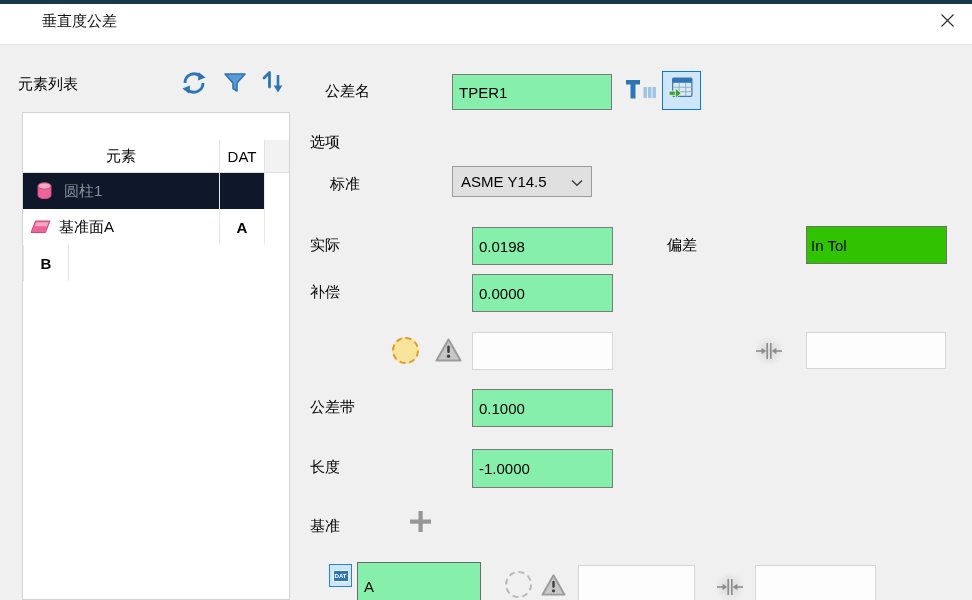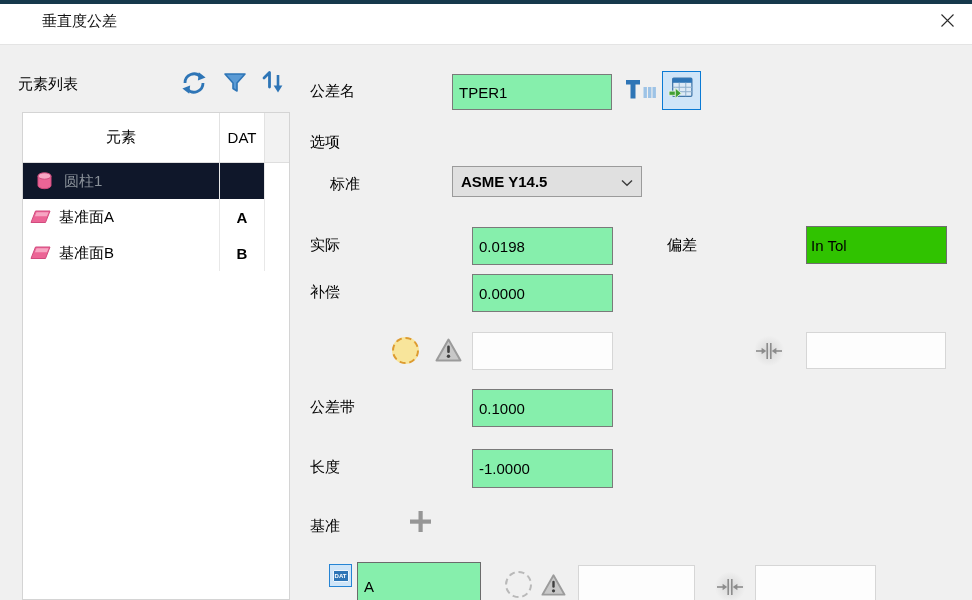--- a/index.html
+++ b/index.html
@@ -19,44 +19,44 @@
   .close-btn { right:10px; top:8px; width:30px; height:28px; display:flex; align-items:center; justify-content:center; cursor:pointer; }
 
   
   .list-title { left:18px; top:75px; font-size:15px; }
   .tool-btn { display:flex; align-items:center; justify-content:center; cursor:pointer; }
   .btn-refresh { left:180px; top:71px; width:28px; height:28px; }
   .btn-filter  { left:222px; top:72px; width:26px; height:26px; }
   .btn-sort    { left:259px; top:70px; width:28px; height:30px; }
 
   .el-table { left:22px; top:112px; width:268px; height:488px; background:#fff; border:1px solid #d4d4d4; }
-  .el-header { display:flex; height:50px; border-bottom:1px solid #dedede; font-size:15px; }
+  .el-header { display:flex; height:33px; border-bottom:1px solid #dedede; font-size:15px;margin-top:27px; }
   .el-header .hc { display:flex; align-items:center; justify-content:center; }
   .hc-element { width:196px; }
   .hc-dat { width:45px; border-left:1px solid #e2e2e2; }
   .hc-rest { width:25px; border-left:1px solid #e2e2e2; background:#f2f2f2; }
   .el-row { display:flex; height:36px; font-size:15px; }
   .el-row .cell-el { width:196px; display:flex; align-items:center; padding-left:7px; }
   .el-row .cell-dat { width:45px; display:flex; align-items:center; justify-content:center; font-weight:700; border-left:1px solid #e8e8e8; }
   .el-row .cell-rest { width:25px; border-left:1px solid #e8e8e8; }
   .el-row.selected .cell-el, .el-row.selected .cell-dat { background:#0f172a;padding-left:12px; }
   .el-row.selected .row-label { color:#8a9199; }
   .row-icon { width:21px; height:20px; margin-right:8px; display:flex; align-items:center; }
 
   
   .flabel { font-size:15px; color:#000; }
   .input {
     border:1px solid #7a7a7a; background:#86efac; font-size:15px;
     padding:0 6px; font-family:inherit; outline:none;
   }
   .input.dis { border:1px solid #d6d6d6; background:#fdfdfd; }
   .dropdown {
-    left:452px; top:166px; width:190px; height:31px;
+    left:452px; top:166px; width:140px; height:31px;
     background:#e0e0e0; border:1px solid #9b9b9b;
-    display:flex; align-items:center; padding:0 8px; font-size:15px; cursor:pointer;font-weight:bold;
+    display:flex; align-items:center; padding:0 8px; font-size:15px; cursor:pointer;
   }
   .dropdown .chev { margin-left:auto; }
   .intol {
     left:806px; top:226px; width:141px; height:38px;
     background:#30c300; border:1px solid #6f6f6f;
     font-size:15px; display:flex; align-items:center; padding-left:4px; color:#000;
   }
   .icon-btn { display:flex; align-items:center; justify-content:center; cursor:pointer; }
   .export-btn {
     left:662px; top:71px; width:39px; height:39px;
@@ -150,35 +150,26 @@
           <polygon points="6.5,3.2 18.6,3.2 16.9,7.2 4.9,7.2" fill="#f7a6c3"></polygon>
         </svg>
       </span>
       <span class="row-label">基准面A</span>
     </div>
     <div class="cell-dat">A</div>
     <div class="cell-rest"></div>
   </div>
 
   <div class="el-row">
-    <div class="cell-el">
-      <span class="row-icon">
-        <svg width="21" height="16" viewBox="0 0 21 16">
-          <polygon points="5.5,2 20,2 15.5,13.5 1,13.5" fill="#ec6596" stroke="#d14b7e" stroke-width="1"></polygon>
-          <polygon points="6.5,3.2 18.6,3.2 16.9,7.2 4.9,7.2" fill="#f7a6c3"></polygon>
-        </svg>
-      </span>
-      <span class="row-label">基准面B</span>
-    </div>
     <div class="cell-dat">B</div>
     <div class="cell-rest"></div>
   </div>
 </div>
 
-<div class="abs flabel" style="left:310px; top:82px;text-align:center;">公差名</div>
+<div class="abs flabel" style="left:325px; top:82px;text-align:center;">公差名</div>
 <input class="abs input" style="left: 452px; top: 74px; width: 160px; height: 36px;" value="TPER1">
 
 <div class="abs icon-btn" style="left:623px; top:77px; width:36px; height:28px;">
   <span>
     <svg width="34" height="28" viewBox="0 0 34 28">
       <path d="M2 5 h14 v4.5 h-4.5 v14 h-5 v-14 H2 Z" fill="#2e75b6"></path>
       <rect x="19.5" y="12" width="3.4" height="11" fill="#9dc3e6"></rect>
       <rect x="24" y="12" width="3.4" height="11" fill="#9dc3e6"></rect>
       <rect x="28.5" y="12" width="3.4" height="11" fill="#9dc3e6"></rect>
     </svg>

